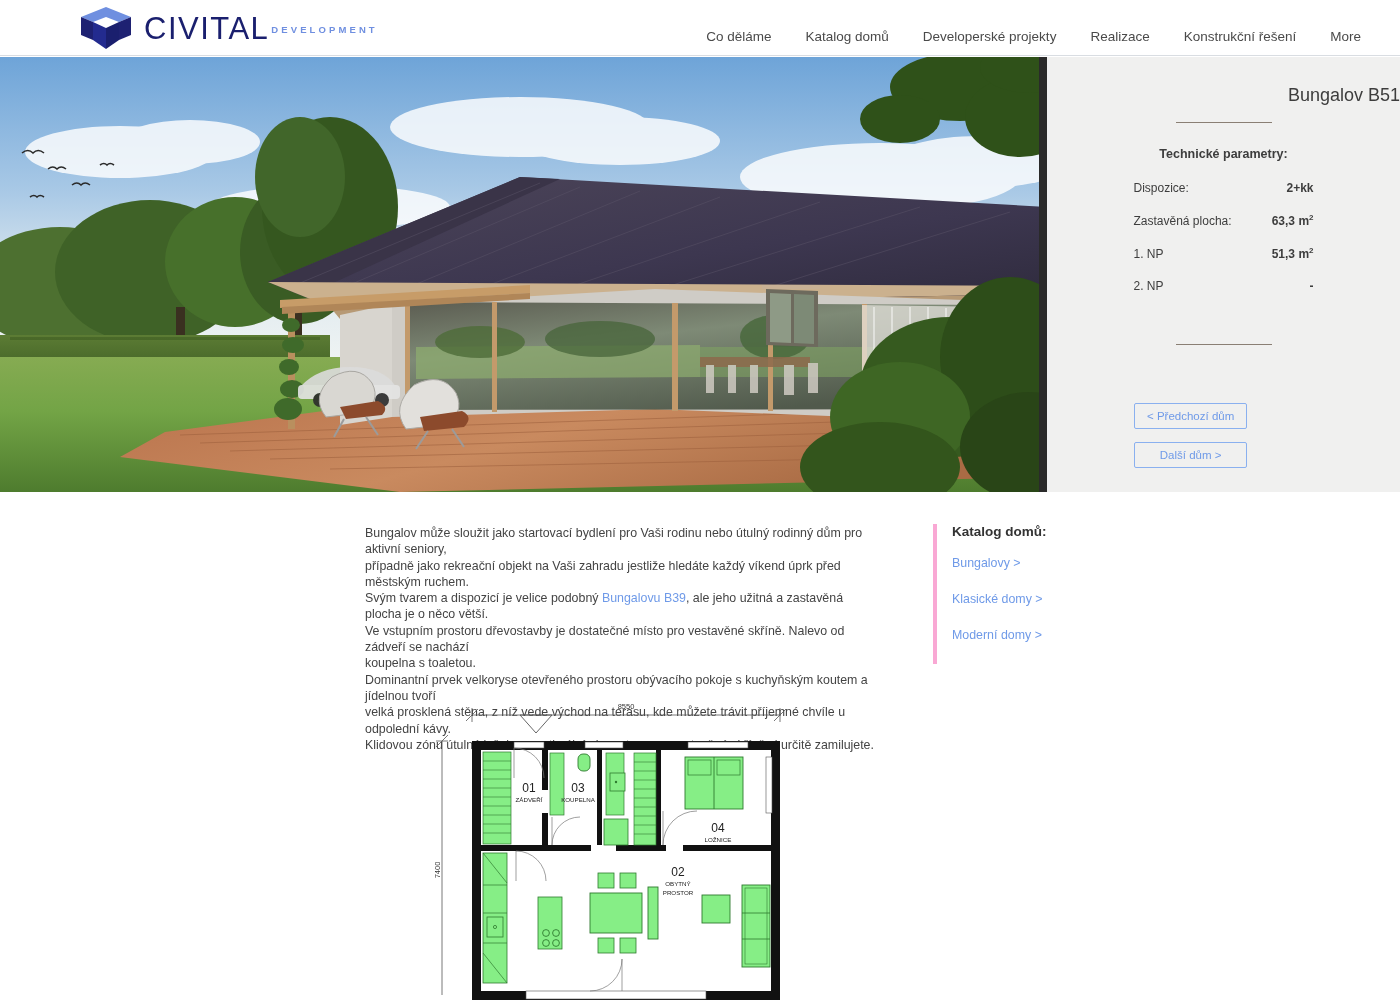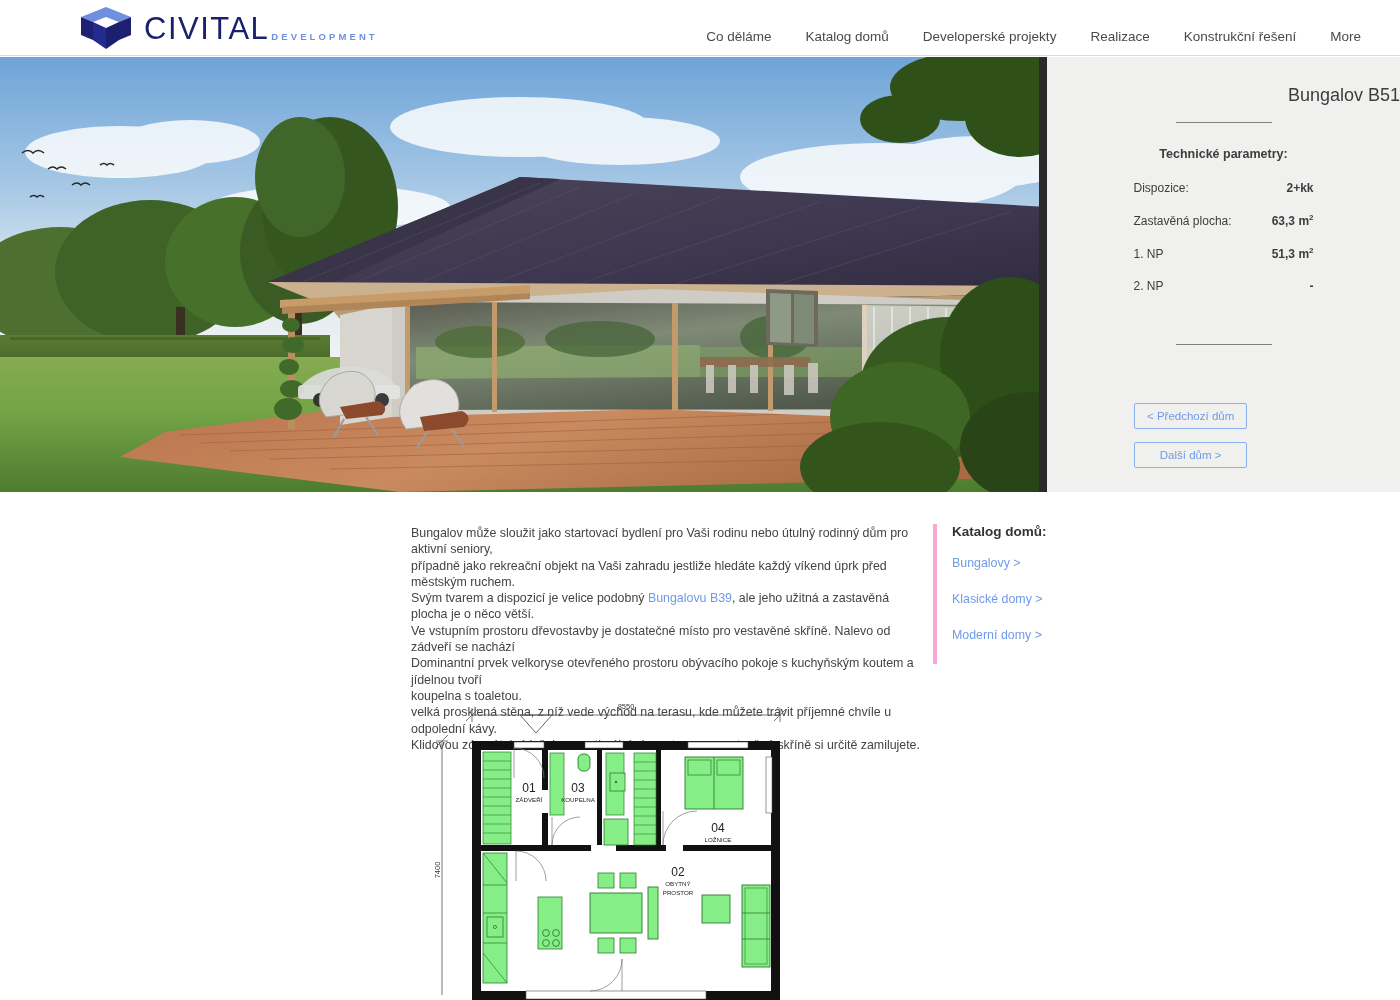--- a/index.html
+++ b/index.html
@@ -24,21 +24,21 @@
     display:flex; align-items:center; gap:10px;
   }
   .logo-cube { width:56px; height:46px; flex:none; }
   .logo-text { display:flex; flex-direction:row; line-height:1; }
   .logo-name {
     font-size:31px; letter-spacing:1.5px; color:#1a1f6e;
     font-family:"Liberation Sans", sans-serif; font-weight:400;
   }
   .logo-sub {
     font-size:9.5px; letter-spacing:3.1px; color:#6f8fe0;
-    font-weight:700; margin-top:19px; margin-left:2px;
+    font-weight:700; margin-top:12px; margin-left:2px;
   }
 
   .nav { position:absolute; right:22px; top:0; height:72px; display:flex; align-items:center; }
   .nav a {
     display:block; color:#4a4a4a; text-decoration:none;
     font-size:13.5px; padding:6px 17px; white-space:nowrap;
   }
 
   
   .hero-row {
@@ -88,21 +88,21 @@
   }
   .nav-btn {
     border:1px solid #8ab0ef; color:#6f9ae8; background:transparent;
     font-size:11.5px; padding:6px 12px; border-radius:2px; cursor:pointer;
     font-family:"Liberation Sans", sans-serif; white-space:nowrap;
   }
 
   
   .desc-wrap {
     position:absolute; left:365px; top:525px; width:512px;
-    font-size:12.4px; line-height:16.3px; color:#444;margin-left:46px;
+    font-size:12.4px; line-height:16.3px; color:#444;
   }
   .desc-wrap p { margin:0; }
   .desc-link { color:#6f9ae8; text-decoration:none; }
 
   .catalog {
     position:absolute; left:933px; top:524px; width:200px;
     padding-left:15px;
     border-left:4px solid #f9a8d4;
   }
   .catalog-title {
@@ -391,22 +391,22 @@
         <button class="nav-btn">Další dům &gt;</button>
       </div>
     </div>
   </div>
 
   <div class="desc-wrap">
     <p>Bungalov může sloužit jako startovací bydlení pro Vaši rodinu nebo útulný rodinný dům pro aktivní seniory,</p>
     <p>případně jako rekreační objekt na Vaši zahradu jestliže hledáte každý víkend úprk před městským ruchem.</p>
     <p><span>Svým tvarem a dispozicí je velice podobný </span><a class="desc-link" href="#">Bungalovu B39</a><span>, ale jeho užitná a zastavěná plocha je o něco větší.</span></p>
     <p>Ve vstupním prostoru dřevostavby je dostatečné místo pro vestavěné skříně. Nalevo od zádveří se nachází</p>
+    <p>koupelna s toaletou.</p>
     <p>Dominantní prvek velkoryse otevřeného prostoru obývacího pokoje s kuchyňským koutem a jídelnou tvoří</p>
-    <p>koupelna s toaletou.</p>
     <p>velká prosklená stěna, z níž vede východ na terasu, kde můžete trávit příjemné chvíle u odpolední kávy.</p>
     <p>Klidovou zónu útulné ložnice s optimálními prostory pro vestavěné skříně si určitě zamilujete.</p>
   </div>
 
   <div class="catalog">
     <div class="catalog-title">Katalog domů:</div>
     <a href="#">Bungalovy &gt;</a>
     <a href="#">Klasické domy &gt;</a>
     <a href="#">Moderní domy &gt;</a>
   </div>

